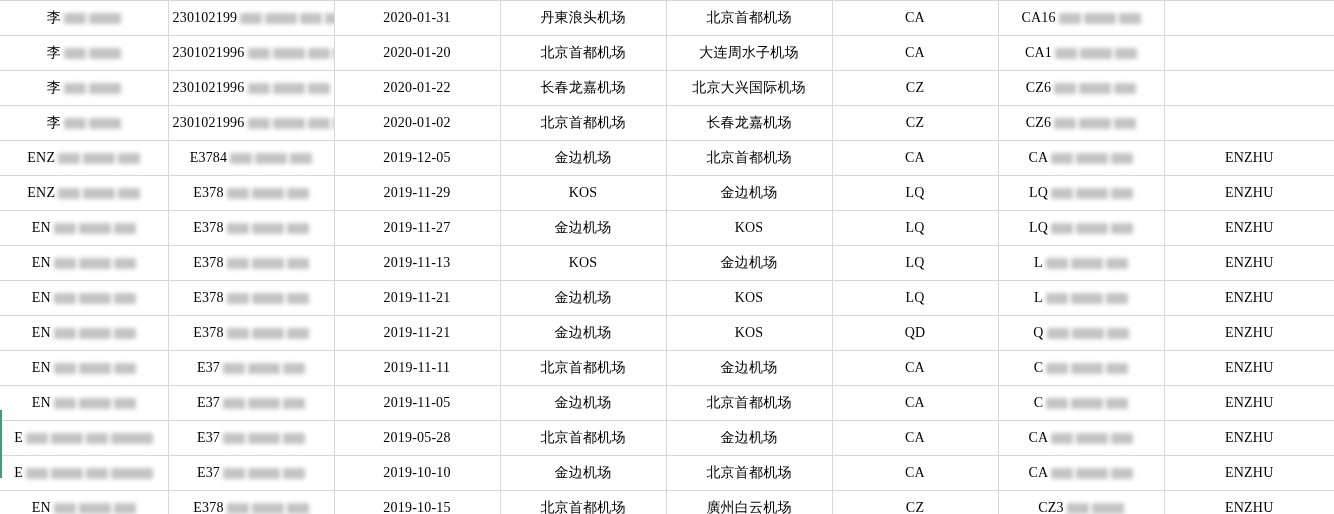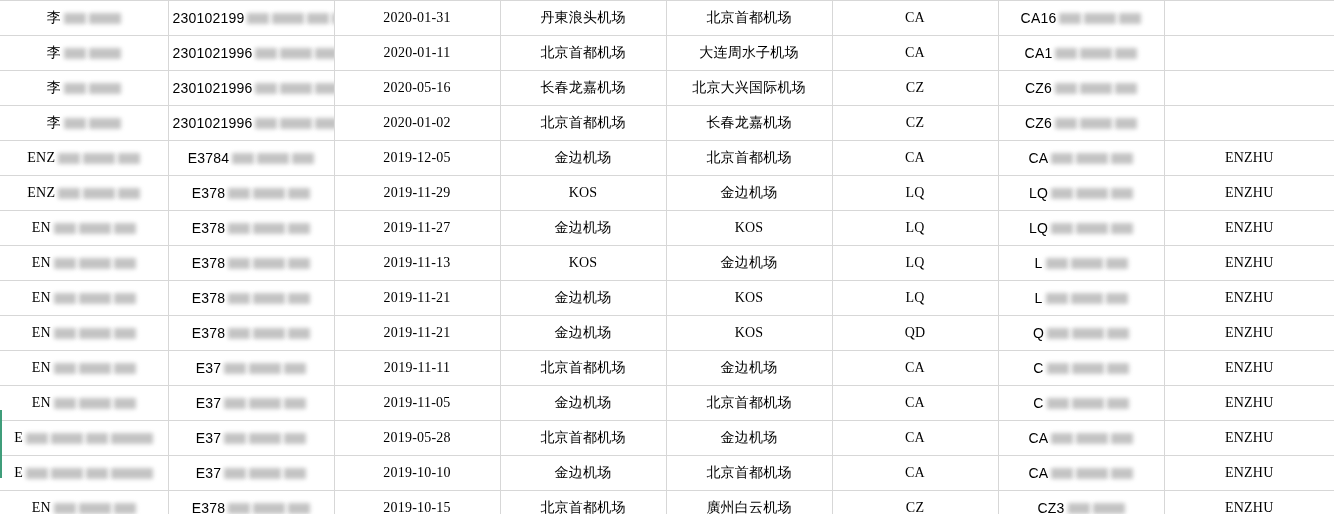--- a/index.html
+++ b/index.html
@@ -69,21 +69,21 @@
     border-radius: 1px;
     background: #b9b9b9;
     filter: blur(2.2px);
     opacity: 0.85;
     vertical-align: middle;
     margin-left: 1px;
   }
   .blur.w2 { width: 22px; }
   .blur.w3 { width: 32px; }
   .blur.w4 { width: 42px; }
-  .mono { font-family: Liberation Sans, sans-serif; margin-left: 39px; }
+  .mono { font-family: Liberation Serif, serif; margin-left: 39px; }
   .date-cell { letter-spacing: 0.5px; }
   
   .left-marker {
     position: absolute;
     left: 0;
     width: 2px;
     background: #3f9d7a;
   }
 </style>
 </head>
@@ -142,21 +142,21 @@
               <span class="blur w3"></span>
             </span></td>
           <td class="mono"><span class="cell-inner">
               <span class="txt">2301021996</span>
               <span class="blur w2"></span>
               <span class="blur w3"></span>
               <span class="blur w2"></span>
               <span class="blur w4"></span>
             </span></td>
           <td class="date-cell"><span class="cell-inner">
-              <span class="txt">2020-01-11</span>
+              <span class="txt">2020-01-20</span>
             </span></td>
           <td><span class="cell-inner">
               <span class="txt">北京首都机场</span>
             </span></td>
           <td><span class="cell-inner">
               <span class="txt">大连周水子机场</span>
             </span></td>
           <td><span class="cell-inner">
               <span class="txt">CA</span>
             </span></td>
@@ -174,21 +174,21 @@
               <span class="blur w2"></span>
               <span class="blur w3"></span>
             </span></td>
           <td class="mono"><span class="cell-inner">
               <span class="txt">2301021996</span>
               <span class="blur w2"></span>
               <span class="blur w3"></span>
               <span class="blur w2"></span>
             </span></td>
           <td class="date-cell"><span class="cell-inner">
-              <span class="txt">2020-05-16</span>
+              <span class="txt">2020-01-22</span>
             </span></td>
           <td><span class="cell-inner">
               <span class="txt">长春龙嘉机场</span>
             </span></td>
           <td><span class="cell-inner">
               <span class="txt">北京大兴国际机场</span>
             </span></td>
           <td><span class="cell-inner">
               <span class="txt">CZ</span>
             </span></td>

